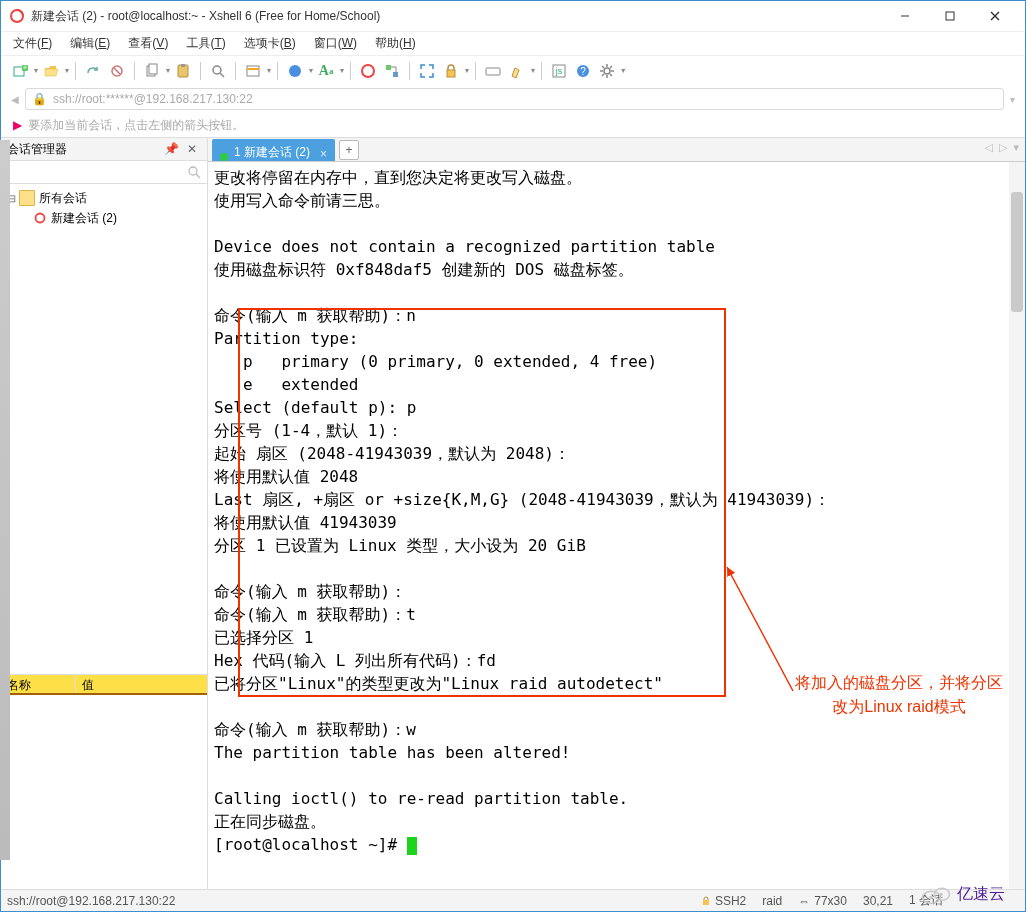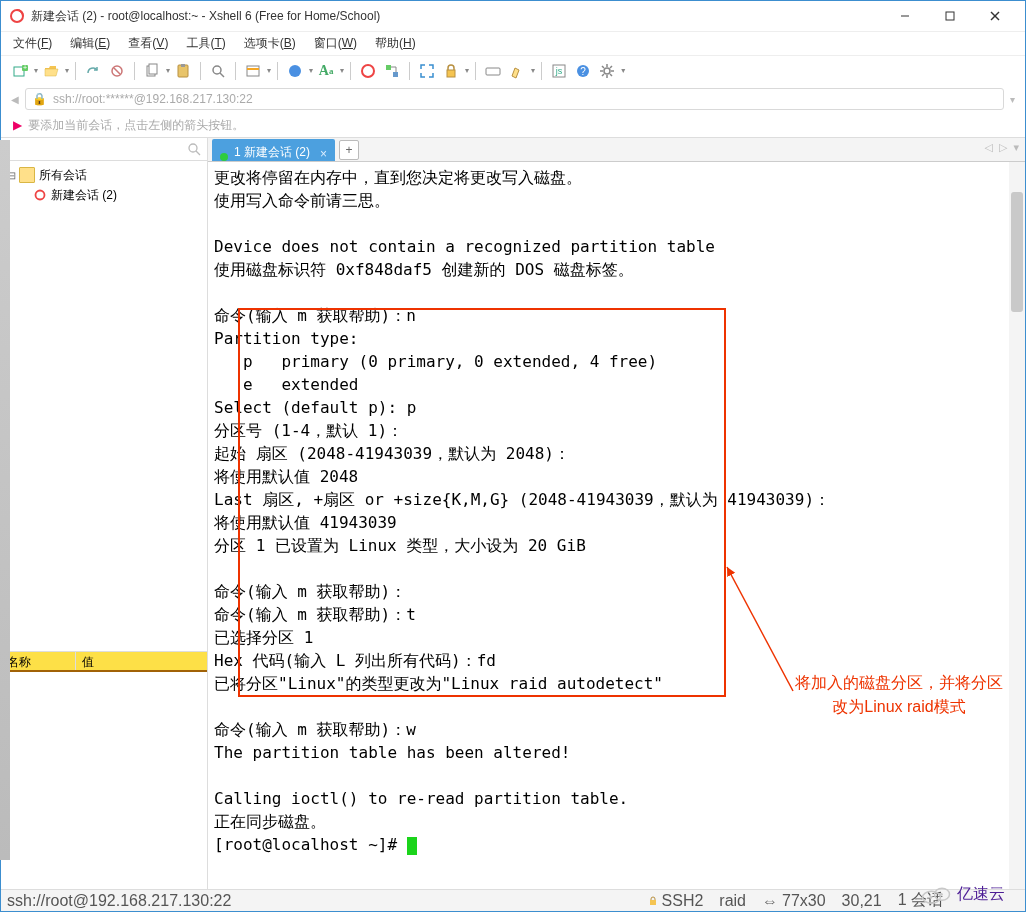--- a/index.html
+++ b/index.html
@@ -99,21 +99,21 @@
     flex:1; background:#fff; color:#000; font-family:"Consolas","DejaVu Sans Mono","Courier New",monospace;
     font-size:16px; line-height:23px; padding:4px 6px;
     white-space:pre; position:relative; overflow:hidden;
   }
   .terminal .scrollbar {
     position:absolute; right:0; top:0; width:16px; height:100%; background:#f4f4f4;
   }
   .terminal .scrollbar .thumb { position:absolute; left:2px; right:2px; top:30px; height:120px; background:#c9c9c9; border-radius:3px;}
   .statusbar {
     height:22px; background:#f4f4f4; border-top:1px solid #ddd; display:flex;
-    align-items:center; font-size:16px; padding:0 6px; gap:16px;justify-content:center;
+    align-items:center; font-size:12px; padding:0 6px; gap:16px;justify-content:center;
   }
   .statusbar .sp { flex:1; }
   .statusbar .seg { display:flex; align-items:center; gap:4px; color:#555;}
   .statusbar .seg.lock svg { width:10px;height:10px;}
   
   .redbox {
     position:absolute; border:2px solid #e30; pointer-events:none;
   }
   .annot {
     position:absolute; color:#e30; font-size:16px; line-height:24px;
@@ -314,20 +314,25 @@
     <span class="addr-drop">▾</span>
   </div>
 
   <div class="hintline">
     <span class="flag">▶</span>
     <span>要添加当前会话，点击左侧的箭头按钮。</span>
   </div>
 
   <div class="main">
     <div class="sidebar">
+      <div class="side-header">
+        <span class="lbl">会话管理器</span>
+        <span class="pin">📌</span>
+        <span class="x">✕</span>
+      </div>
       <div class="side-search">
         <svg width="14" height="14">
             <circle cx="6" cy="6" r="4" fill="none" stroke="#bbb" stroke-width="1.3"></circle>
             <line x1="9" y1="9" x2="13" y2="13" stroke="#bbb" stroke-width="1.3"></line>
           </svg>
       </div>
       <div class="tree">
         <div class="tree-row">
           <span class="tree-toggle">⊟</span>
           <span class="folder-ic"></span>

